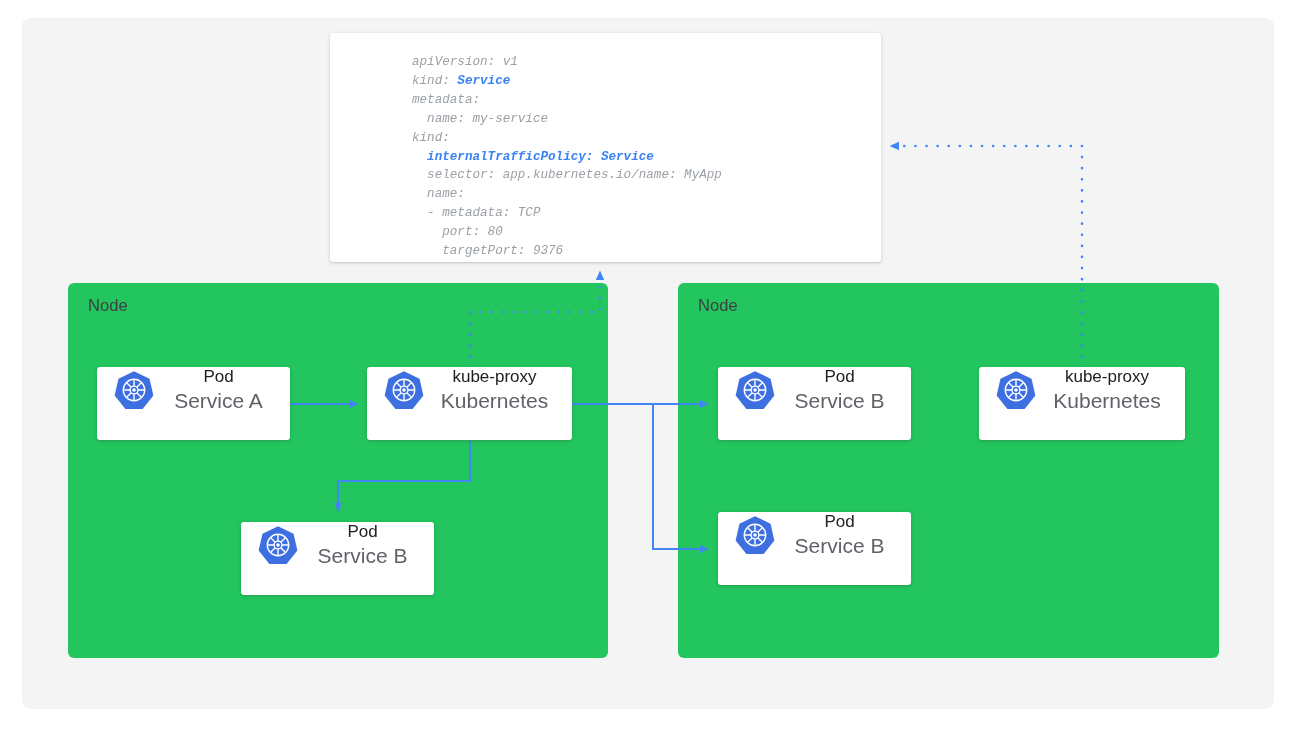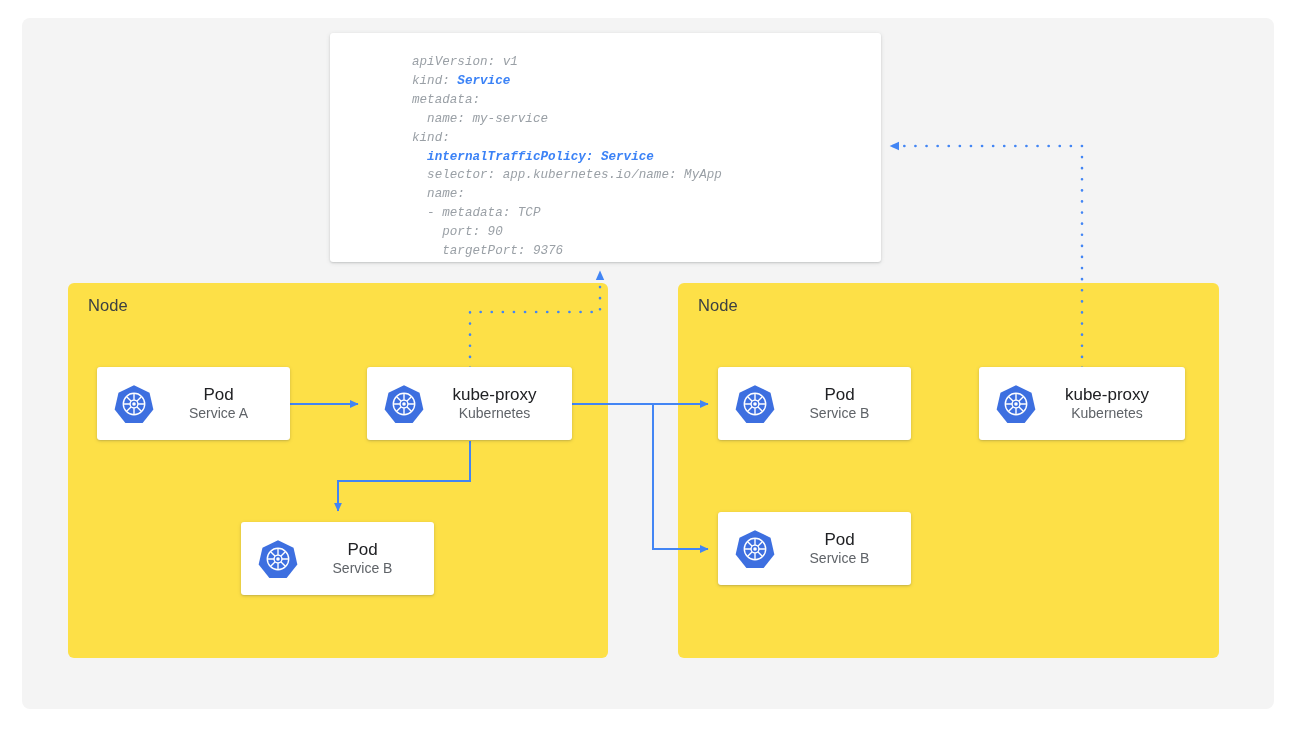--- a/index.html
+++ b/index.html
@@ -24,60 +24,59 @@
     left: 22px;
     top: 18px;
     width: 1252px;
     height: 691px;
     background: #f4f4f4;
     border-radius: 8px;
   }
   
   .node {
     position: absolute;
-    background: #fde047;
+    background: #22c55e;
     border-radius: 6px;
   }
   .node-label {
     position: absolute;
     left: 20px;
     top: 13px;
     font-size: 16.5px;
     color: #3c4043;
     letter-spacing: 0.1px;
   }
   
   .card {
     position: absolute;
     background: #ffffff;
     border-radius: 3px;
     box-shadow: 0 1px 2px rgba(60,64,67,.22), 0 1px 4px rgba(60,64,67,.10);
     display: flex;
-    align-items: center;
     box-sizing: border-box;
   }
   .card .logo {
     flex: 0 0 auto;
     margin-left: 14px;
     width: 46px;
     height: 46px;
   }
   .card .txt {
     flex: 1 1 auto;
     text-align: center;
     padding-right: 10px;
     line-height: 1.22;
   }
   .card .t1 {
     font-size: 17px;
     color: #202124;
     white-space: nowrap;
   }
   .card .t2 {
-    font-size: 14px;
+    font-size: 21px;
     color: #5f6368;
     white-space: nowrap;
   }
   
   .yaml {
     position: absolute;
     left: 330px;
     top: 33px;
     width: 551px;
     height: 229px;
@@ -154,21 +153,21 @@
   <div class="yaml">
     <div class="yaml-inner"><span>apiVersion: v1</span>
 <span>kind: </span><span class="b">Service</span>
 <span>metadata:</span>
 <span>  name: my-service</span>
 <span>kind:</span>
 <span class="b">  internalTrafficPolicy: Service</span>
 <span>  selector: app.kubernetes.io/name: MyApp</span>
 <span>  name:</span>
 <span>  - metadata: TCP</span>
-<span>    port: 90</span>
+<span>    port: 80</span>
 <span>    targetPort: 9376</span></div>
   </div>
 
   <div class="card" style="left:97px; top:367px; width:193px; height:73px;">
     <span class="logo">
       <svg viewBox="0 0 48 48" width="46" height="46" xmlns="http://www.w3.org/2000/svg">
         <path d="M24 4.4 L40.2 12.2 L44.2 29.7 L33 43.8 L15 43.8 L3.8 29.7 L7.8 12.2 Z" fill="#3d6fe0"></path>
         <g stroke="#ffffff" stroke-width="1.45" fill="none">
           <circle cx="24" cy="24" r="11.2"></circle>
           <circle cx="24" cy="24" r="4.1"></circle>

